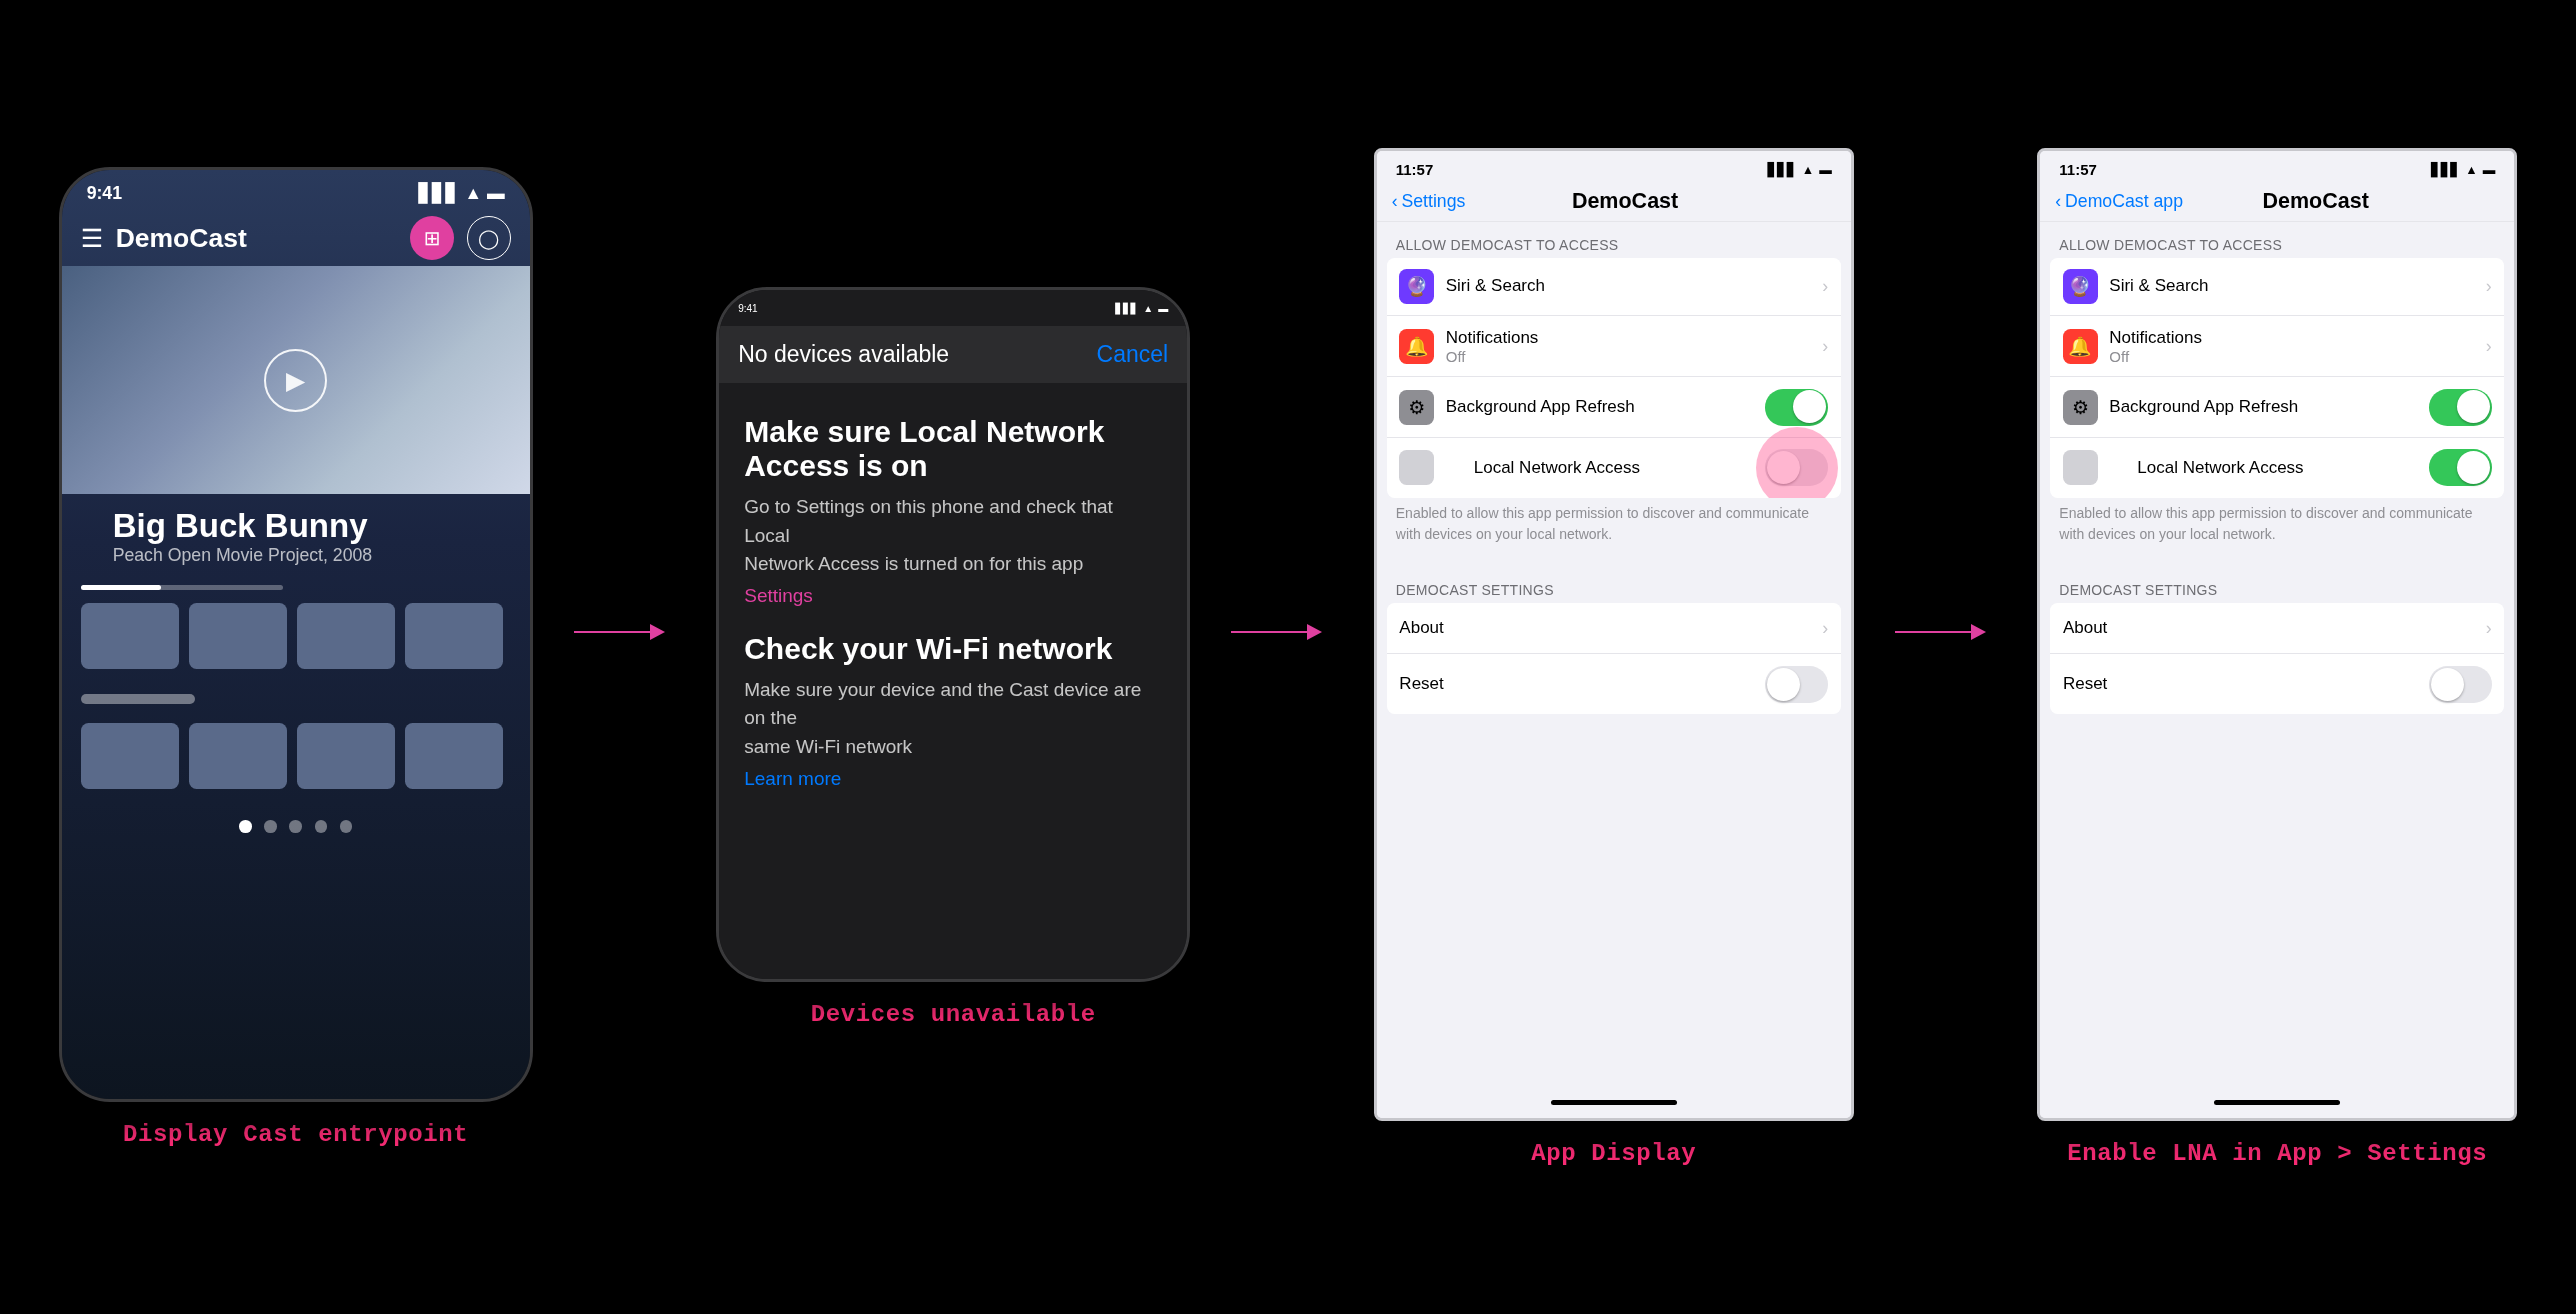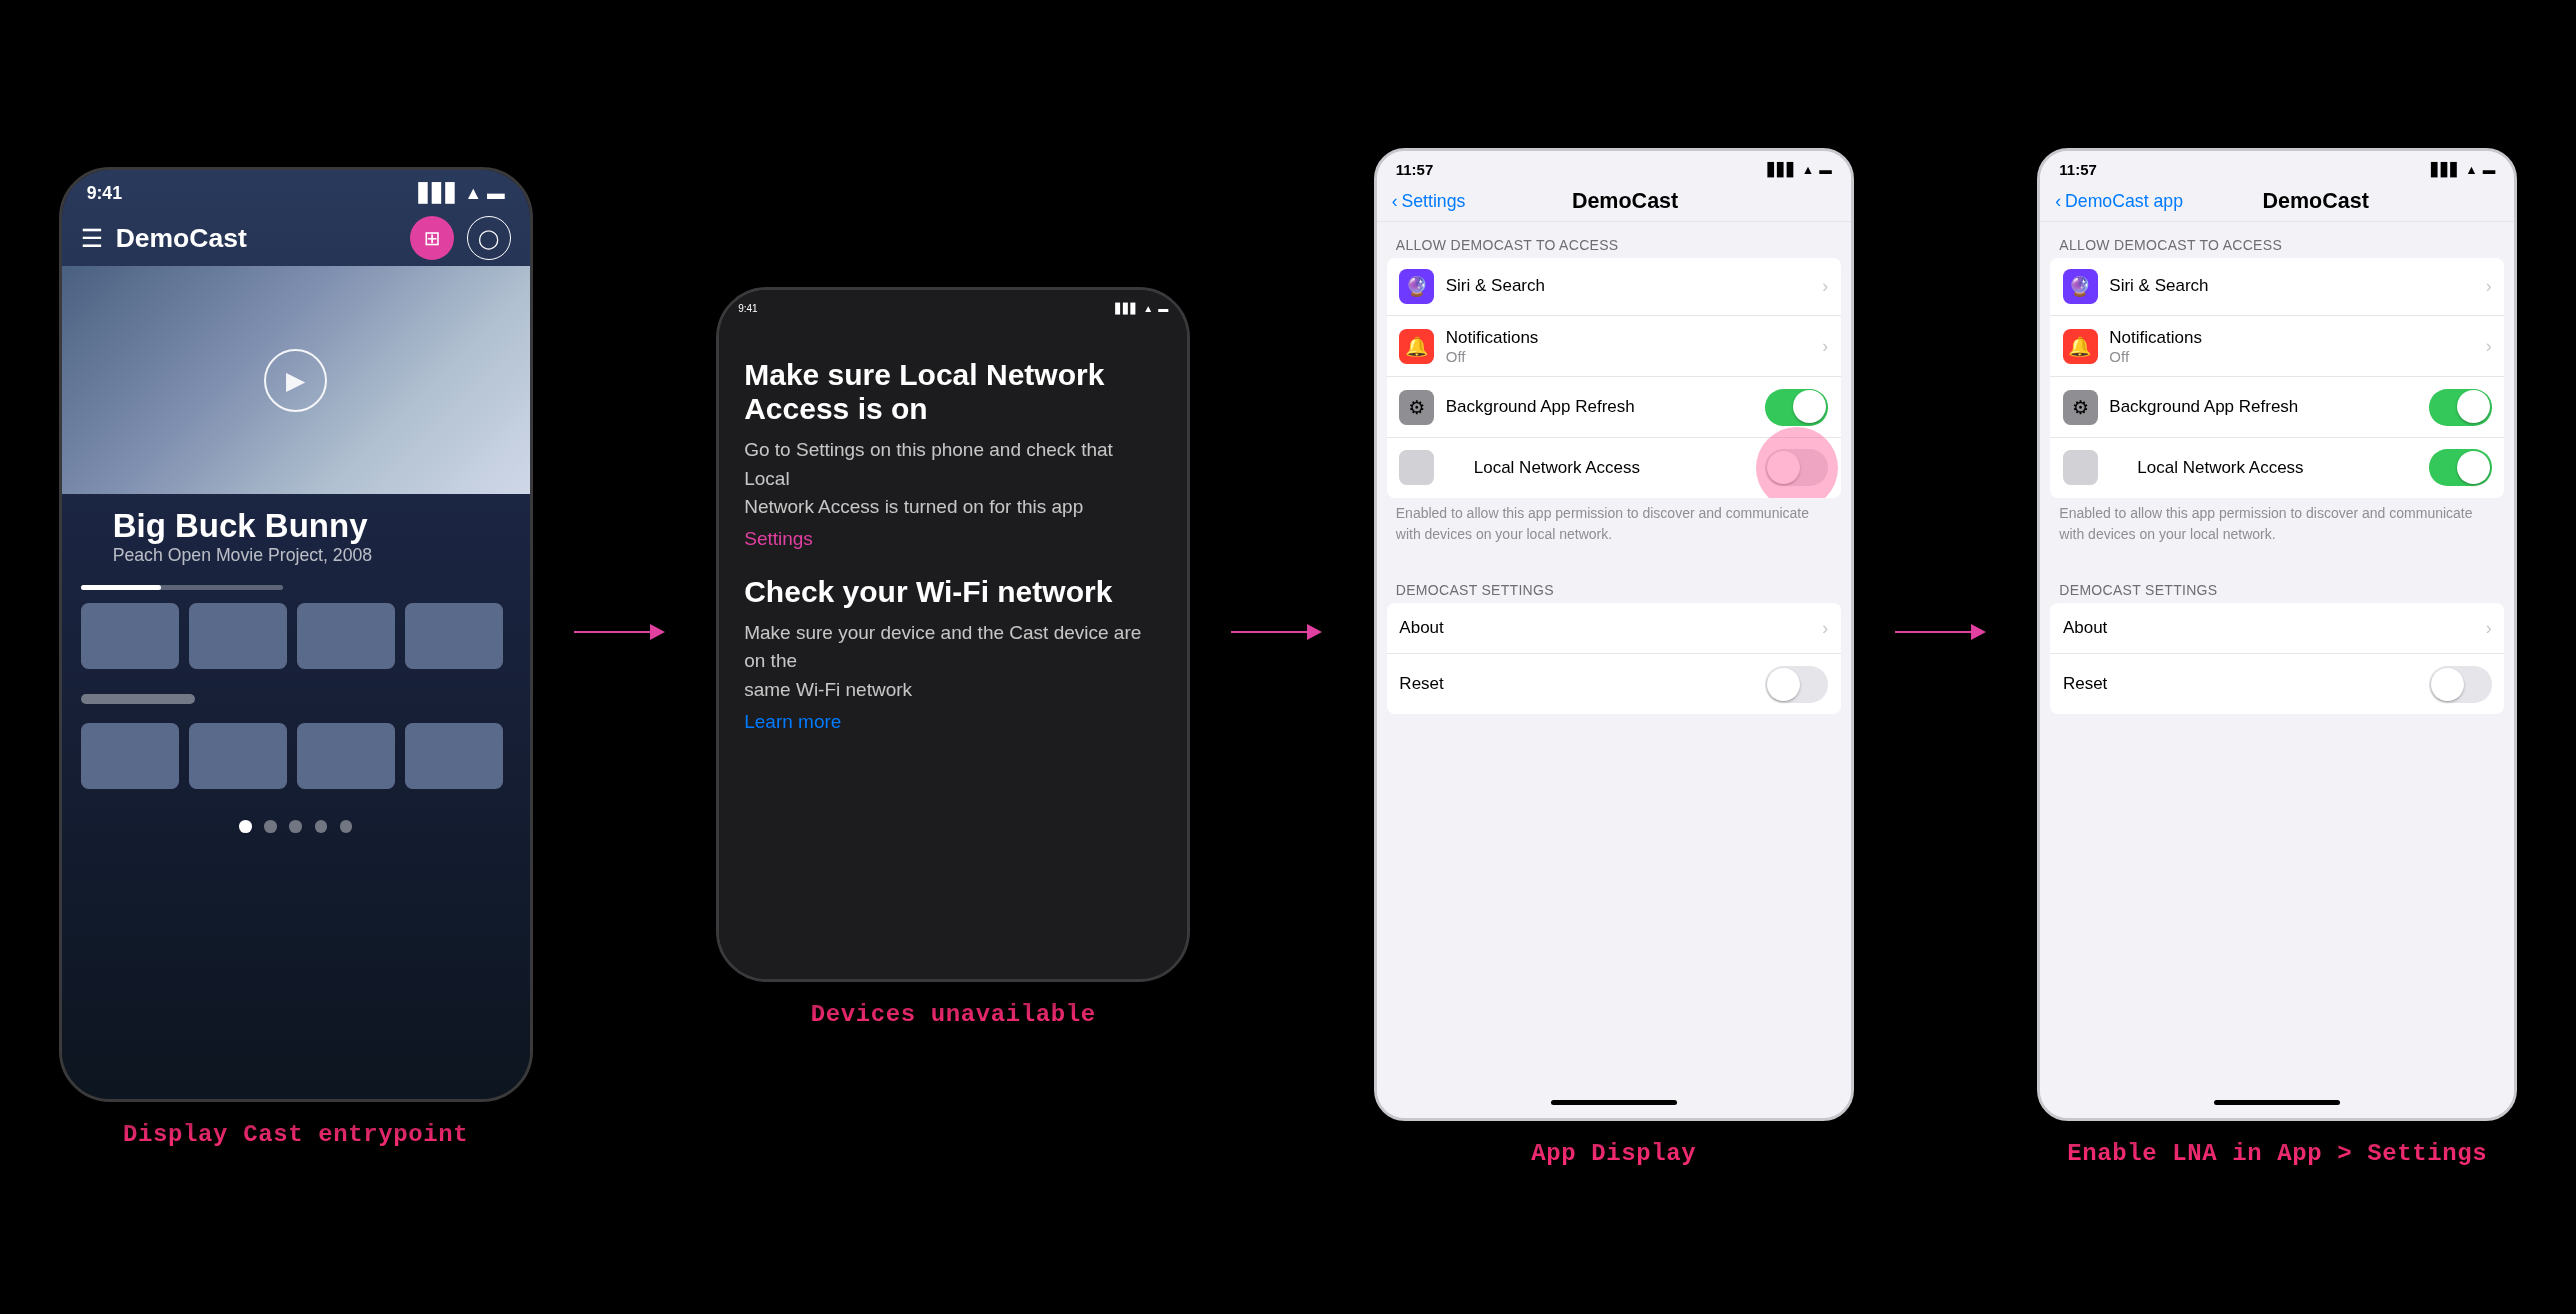--- a/index.html
+++ b/index.html
@@ -37,21 +37,21 @@
       background: #1c1c1e;
       border-radius: 51px;
       border: 3.8px solid #3a3a3c;
       overflow: hidden;
       position: relative;
       box-shadow: 0 12.6px 38px rgba(0,0,0,0.8);
     }
 
     .phone-frame-light {
       background: #f2f2f7;
-      border-radius: 31px;
+      border-radius: 8px;
       border: 3.8px solid #c7c7cc;
       overflow: hidden;
       position: relative;
       box-shadow: 0 12.6px 38px rgba(0,0,0,0.5);
     }
 
     
     .phone1 {
       width: 474px;
       height: 935px;
@@ -506,20 +506,24 @@
 
       <div class="dialog-top-bar">
         <span>9:41</span>
         <div class="status-icons">
           <span>▋▋▋</span>
           <span>▲</span>
           <span>▬</span>
         </div>
       </div>
 
+      <div class="no-devices-bar">
+        <span class="no-devices-text">No devices available</span>
+        <span class="cancel-btn">Cancel</span>
+      </div>
 
       <div class="dialog-content">
         <div class="dialog-title">Make sure Local Network Access is on</div>
         <div class="dialog-body">Go to Settings on this phone and check that Local<br>Network Access is turned on for this app</div>
         <span class="dialog-link">Settings</span>
 
         <div class="dialog-title">Check your Wi-Fi network</div>
         <div class="dialog-body">Make sure your device and the Cast device are on the<br>same Wi-Fi network</div>
         <span class="dialog-link2">Learn more</span>
       </div>

